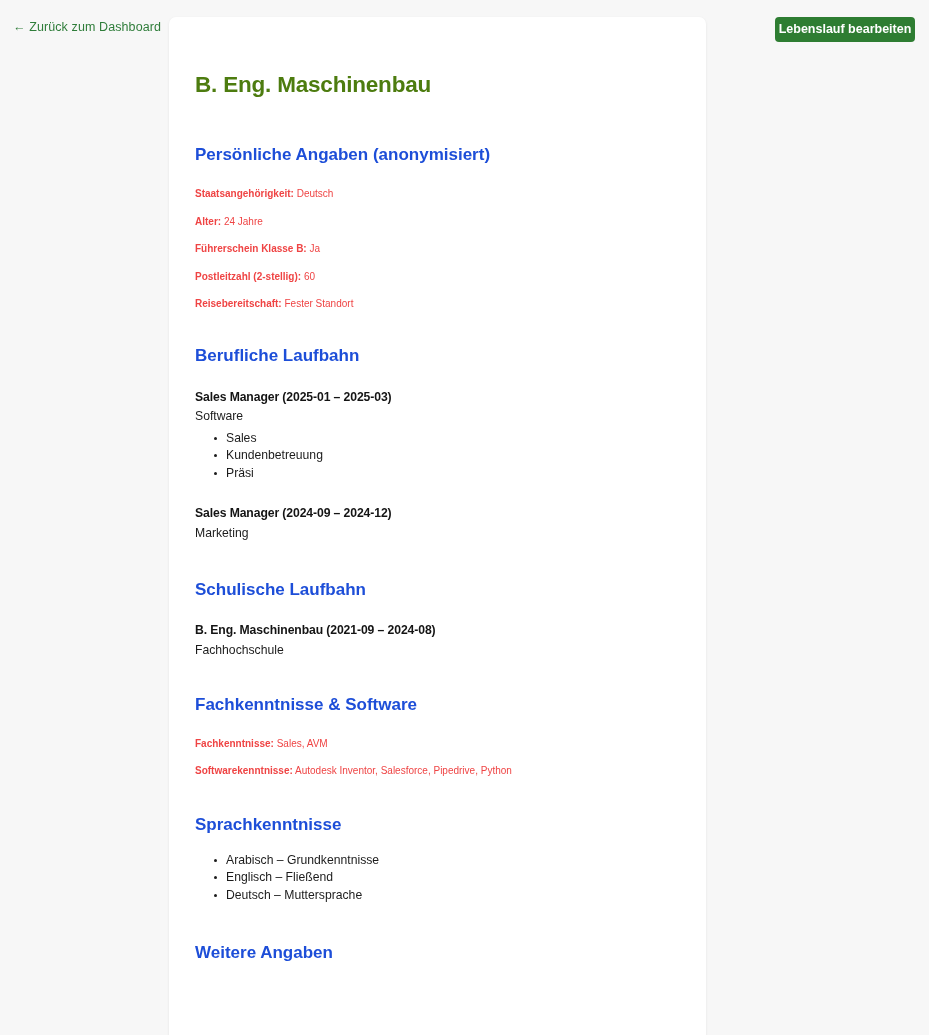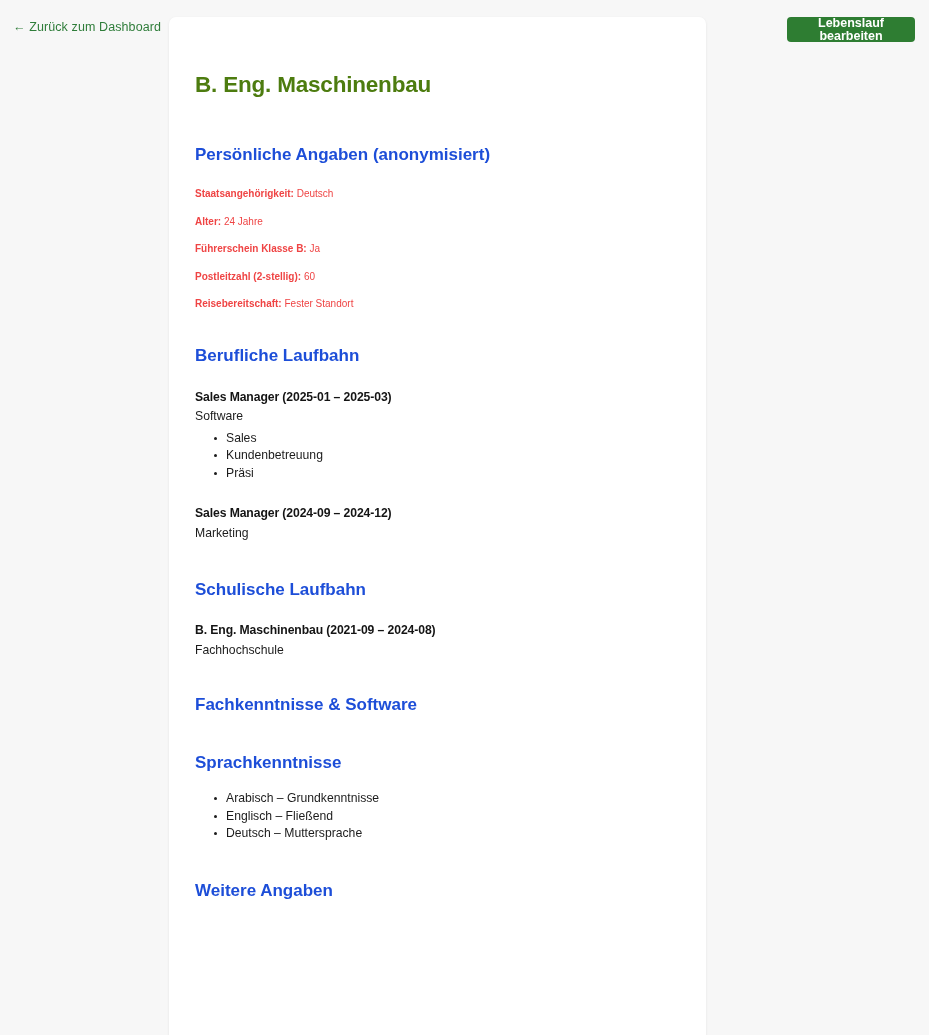--- a/index.html
+++ b/index.html
@@ -27,21 +27,21 @@
     color: #2f7d3a;
     text-decoration: none;
     white-space: nowrap;
     letter-spacing: 0.1px;
   }
 
   .edit-button {
     position: absolute;
     right: 14px;
     top: 17px;
-    width: 128px;
+    width: 140px;
     height: 25px;
     background: #2e7d32;
     color: #ffffff;
     border: none;
     border-radius: 4px;
     font-family: "Liberation Sans", sans-serif;
     font-size: 12.5px;
     font-weight: bold;
     cursor: pointer;
     display: flex;
@@ -202,20 +202,24 @@
   <div class="section sec-school">
     <h2 class="section-heading">Schulische Laufbahn</h2>
     <div class="edu-block">
       <p class="job-title">B. Eng. Maschinenbau (2021-09 – 2024-08)</p>
       <p class="job-company">Fachhochschule</p>
     </div>
   </div>
 
   <div class="section sec-skills">
     <h2 class="section-heading">Fachkenntnisse &amp; Software</h2>
+    <div class="field-list skill-lines">
+      <p class="field-line"><span class="label">Fachkenntnisse:</span> <span>Sales, AVM</span></p>
+      <p class="field-line"><span class="label">Softwarekenntnisse:</span> <span>Autodesk Inventor, Salesforce, Pipedrive, Python</span></p>
+    </div>
   </div>
 
   <div class="section sec-languages">
     <h2 class="section-heading">Sprachkenntnisse</h2>
     <ul class="lang-list">
       <li>Arabisch – Grundkenntnisse</li>
       <li>Englisch – Fließend</li>
       <li>Deutsch – Muttersprache</li>
     </ul>
   </div>

